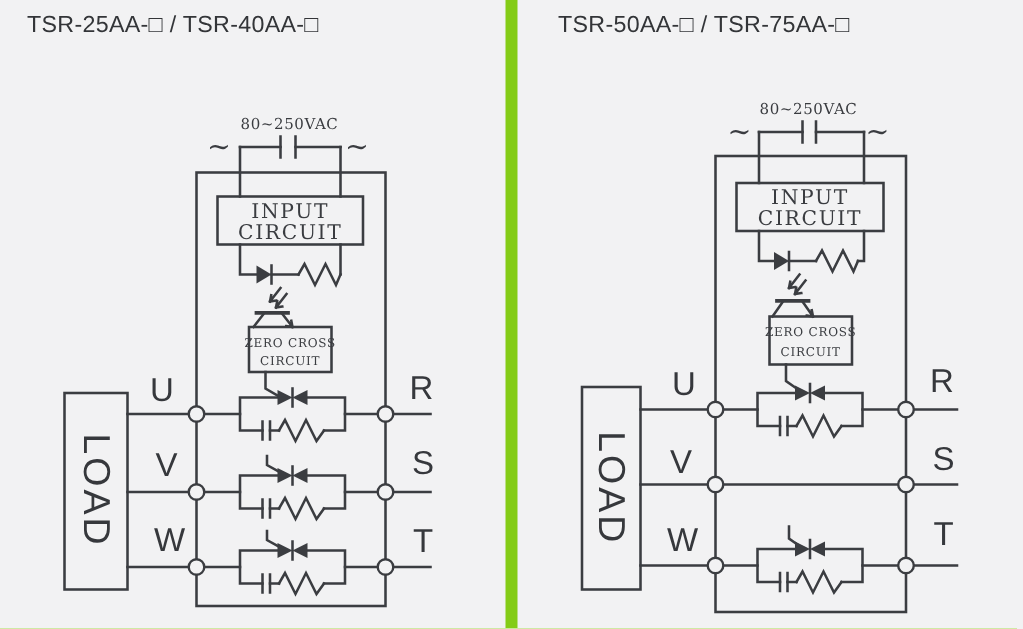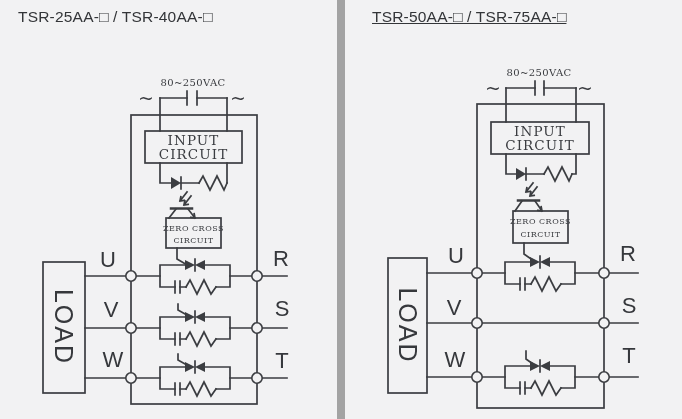--- a/index.html
+++ b/index.html
@@ -1,25 +1,25 @@
 <!DOCTYPE html>
 <html><head>
 <meta charset="utf-8">
 <style>
   * { margin:0; padding:0; box-sizing:border-box; }
   html,body { background:#ffffff; }
-  .stage { position:relative; width:682px; height:419px; background:#a3a3a3;
+  .stage { position:relative; width:682px; height:419px; background:#84cc16;
            font-family:"Liberation Sans", sans-serif; overflow:hidden; }
   .panel { position:absolute; top:0; height:419px; background:#f2f2f3; }
   .panel-left  { left:0;   width:337px; }
   .panel-right { left:345px; width:337px; }
   .title { position:absolute; top:8px; font-size:15.5px; letter-spacing:.2px;
            color:#333538; white-space:nowrap; }
   .title-left  { left:18px; }
-  .title-right { left:372px;text-decoration:underline; }
+  .title-right { left:372px; }
   svg { position:absolute; top:55px; overflow:visible; }
   .svg-left  { left:0; }
   .svg-right { left:341px; }
   .wire { stroke:#3b3d41; fill:none; stroke-width:1.7; stroke-linecap:square; }
   .thick { stroke-width:2.5; }
   .fillshape { fill:#3b3d41; stroke:none; }
   .node { fill:#f2f2f3; stroke:#3b3d41; stroke-width:1.6; }
   svg text { fill:#3a3c40; stroke:none; text-anchor:middle; }
   .ser  { font-family:"DejaVu Serif", serif; }
   .volt { font-size:10px; letter-spacing:.4px; }

